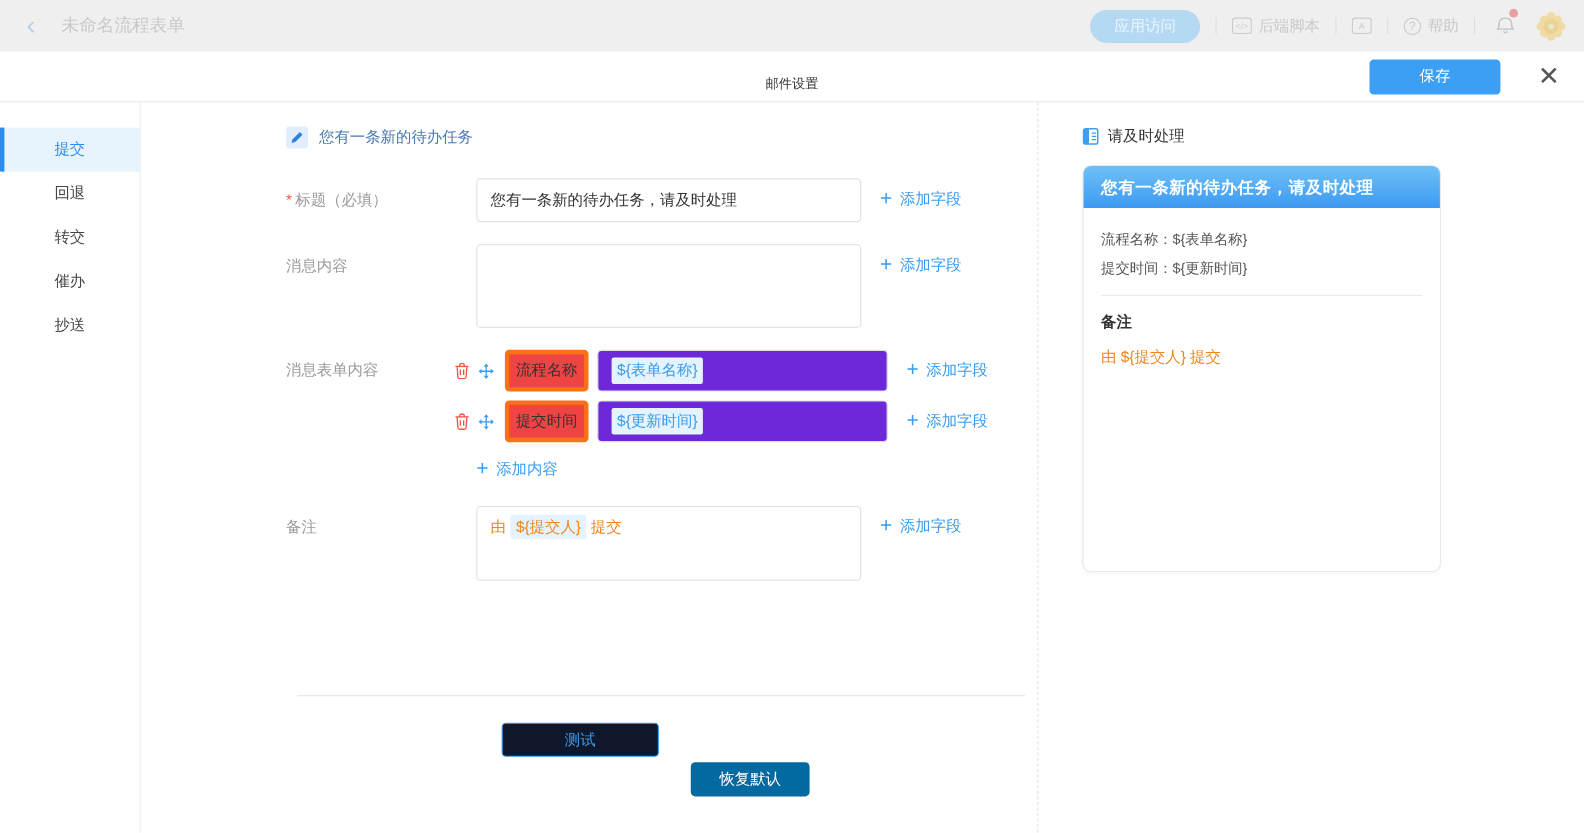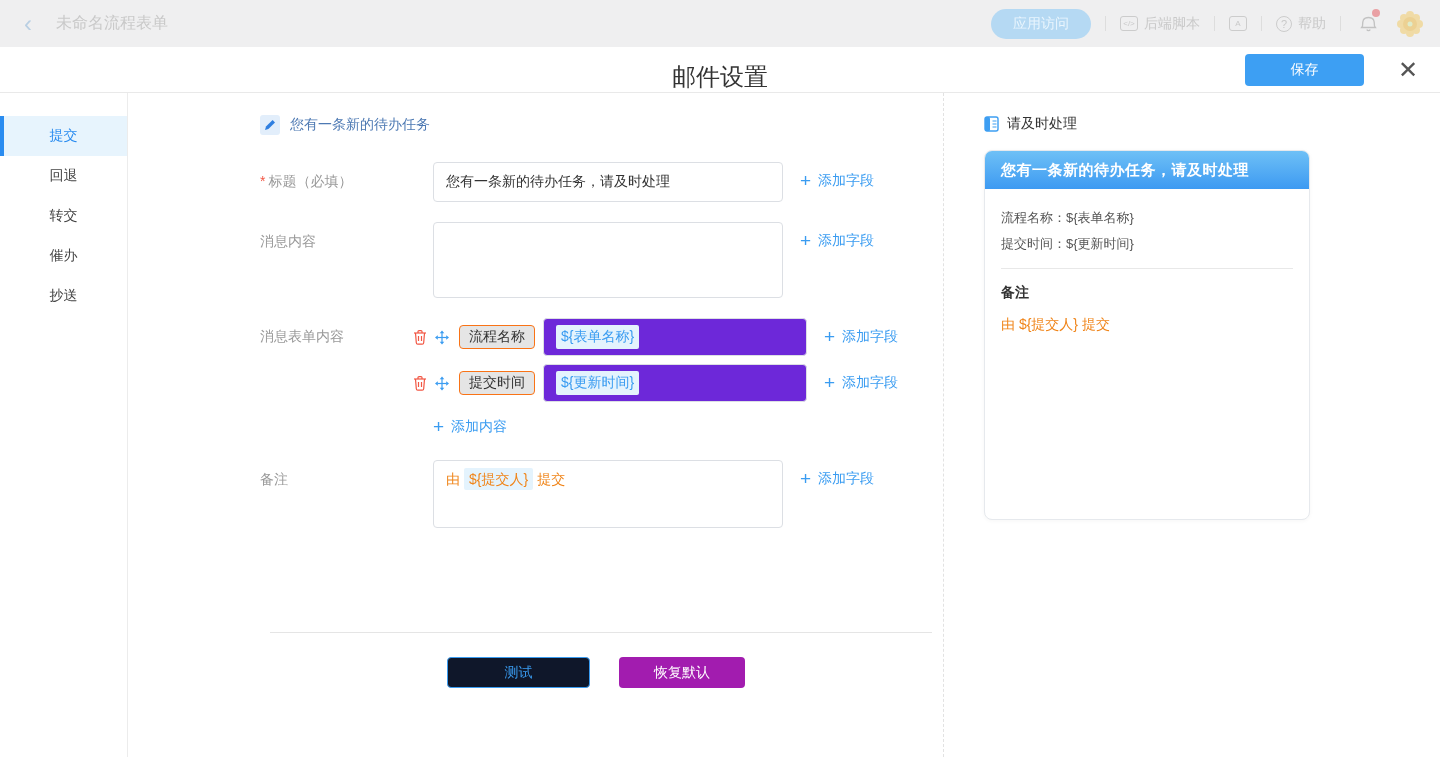--- a/index.html
+++ b/index.html
@@ -15,21 +15,21 @@
   .tb-sep { width:1px; height:15px; background:#dddddd; margin:0 14px; }
   .tb-item { display:flex; align-items:center; gap:6px; color:#c9c9c9; font-size:14px; }
   .mini-box { width:18px; height:15px; border:1px solid #cccccc; border-radius:3px; color:#c9c9c9; font-size:8px; display:flex; align-items:center; justify-content:center; }
   .qmark { width:16px; height:16px; border:1px solid #cccccc; border-radius:50%; font-size:11px; display:flex; align-items:center; justify-content:center; color:#c9c9c9; }
   .bell-wrap { position:relative; margin:0 18px 0 4px; }
   .bell-dot { position:absolute; top:-3px; right:-2px; width:8px; height:8px; border-radius:50%; background:#e9a0a4; }
   .avatar { width:28px; height:28px; border-radius:50%; overflow:hidden; }
 
   
   .modal-header { position:relative; height:46px; background:#fff; border-bottom:1px solid #e9e9e9; }
-  .modal-title { position:absolute; left:0; right:0; top:0; height:59px; display:flex; align-items:center; justify-content:center; font-size:24px; color:#333; }
+  .modal-title { position:absolute; left:0; right:0; top:0; height:59px; display:flex; align-items:center; justify-content:center; font-size:12px; color:#333; }
   .save-btn { position:absolute; right:76px; top:7px; width:119px; height:32px; background:#3d9ff3; border:none; border-radius:4px; color:#fff; font-size:14px; cursor:pointer; font-family:inherit;text-align:center; }
   .close-x { position:absolute; right:22px; top:8px; font-size:24px; color:#555; cursor:pointer; line-height:30px; }
 
   
   .modal-body { display:flex; height:664px; }
 
   .sidebar { width:128px; border-right:1px solid #ececec; padding-top:23px; flex-shrink:0; }
   .side-item { height:40px; display:flex; align-items:center; justify-content:center; font-size:14px; color:#444; cursor:pointer; border-left:4px solid transparent; border-right:4px solid transparent; }
   .side-item.active { background:#e7f4fd; border-left-color:#2a8cf0; color:#2a8cf0; }
 
@@ -46,21 +46,21 @@
   .text-input { width:350px; height:40px; border:1px solid #dcdfe4; border-radius:4px; padding:0 12px; font-size:14px; color:#333; font-family:inherit; background:#fff; }
   .textarea { width:350px; height:76px; border:1px solid #dcdfe4; border-radius:4px; padding:10px 12px; font-size:14px; color:#333; resize:none; font-family:inherit; background:#fff; }
 
   .add-link { display:flex; align-items:center; gap:7px; margin-left:17px; padding-top:9px; color:#3a9cf1; font-size:14px; cursor:pointer; text-decoration:none; flex-shrink:0; }
   .plus-glyph { font-size:19px; font-weight:400; line-height:20px; }
 
   .token-block { }
   .trow { display:flex; align-items:center; margin-left:-20px; margin-bottom:8px; }
   .trash-btn, .move-btn { width:14px; cursor:pointer; display:flex; align-items:center; }
   .move-btn { margin-left:8px; }
-  .mini-input { width:76px; height:24px; margin-left:10px; border:1px solid #f97316; border-radius:4px; text-align:center; font-size:14px; color:#333; font-family:inherit; background:#e5e5e5; }
+  .mini-input { width:76px; height:38px; margin-left:10px; border:4px solid #f97316; border-radius:4px; text-align:center; font-size:14px; color:#333; font-family:inherit; background:#ef4444; }
   .token-input { width:264px; height:38px; margin-left:8px; border:1px solid #dcdfe4; border-radius:4px; display:flex; align-items:center; padding:0 12px; background:#6d28d9; }
   .trow .add-link { padding-top:0; }
   .token { background:#e4f3fd; color:#3a9cf1; font-size:14px; padding:3px 5px; border-radius:2px; }
   .add-content { display:flex; align-items:center; gap:7px; color:#3a9cf1; font-size:14px; cursor:pointer; margin:15px 0 23px 0; text-decoration:none; }
 
   .remark-box { width:350px; height:68px; border:1px solid #dcdfe4; border-radius:4px; padding:10px 12px; font-size:14px; background:#fff; }
   .remark-box .orange-text { color:#f0851a; }
   .remark-box .token { color:#f0851a; margin:0 4px; }
 
   .radio-row { display:flex; align-items:center; margin-top:30px; }
@@ -68,21 +68,21 @@
   .radio-opt { display:flex; align-items:center; margin-right:30px; cursor:pointer; }
   .radio-circle { width:16px; height:16px; border-radius:50%; border:1px solid #c6c9cd; background:#fff; }
   .radio-opt.checked .radio-circle { border:none; background:#1580e8; position:relative; }
   .radio-opt.checked .radio-circle::after { content:""; position:absolute; left:5px; top:5px; width:6px; height:6px; border-radius:50%; background:#fff; }
   .radio-label { font-size:14px; color:#666; margin-left:8px; }
   .radio-opt.checked .radio-label { color:#f0851a; }
 
   .footer-divider { width:662px; margin:104px 0 0 10px; border-top:1px solid #e5e5e5; }
   .footer-btns { width:672px; display:flex; justify-content:center; gap:29px; margin-top:24px; }
   .test-btn { width:143px; height:31px; background:#0f172a; border:1px solid #3a9cf1; border-radius:4px; color:#3a9cf1; font-size:14px; cursor:pointer; font-family:inherit; }
-  .reset-btn { width:126px; height:31px; background:#a21caf; border:none; border-radius:4px; color:#fff; font-size:14px; cursor:pointer; font-family:inherit; }
+  .reset-btn { width:108px; height:31px; background:#0369a1; border:none; border-radius:4px; color:#fff; font-size:14px; cursor:pointer; font-family:inherit;margin-top:36px; }
 
   .preview-panel { flex:1; border-left:1px dashed #e2e2e2; padding:22px 0 0 40px; }
   .pv-title-row { display:flex; align-items:center; gap:8px; margin-bottom:17px; }
   .pv-title { font-size:14px; color:#333; }
   .pv-card { width:326px; height:370px; border:1px solid #e6e9ed; border-radius:8px; background:#fff; box-shadow:0 1px 4px rgba(0,0,0,0.04); }
   .pv-card-header { height:38px; border-radius:7px 7px 0 0; background:linear-gradient(180deg,#6ec0f6,#3d9af2); display:flex; align-items:center; padding:0 16px; color:#fff; font-size:15px; font-weight:bold; letter-spacing:0.5px; }
   .pv-card-body { padding:16px; }
   .pv-line { font-size:13px; color:#555; line-height:26px; }
   .pv-divider { border-top:1px solid #e8e8e8; margin:11px 0 15px 0; }
   .pv-remark-label { font-size:14px; color:#333; font-weight:bold; margin-bottom:14px; }

